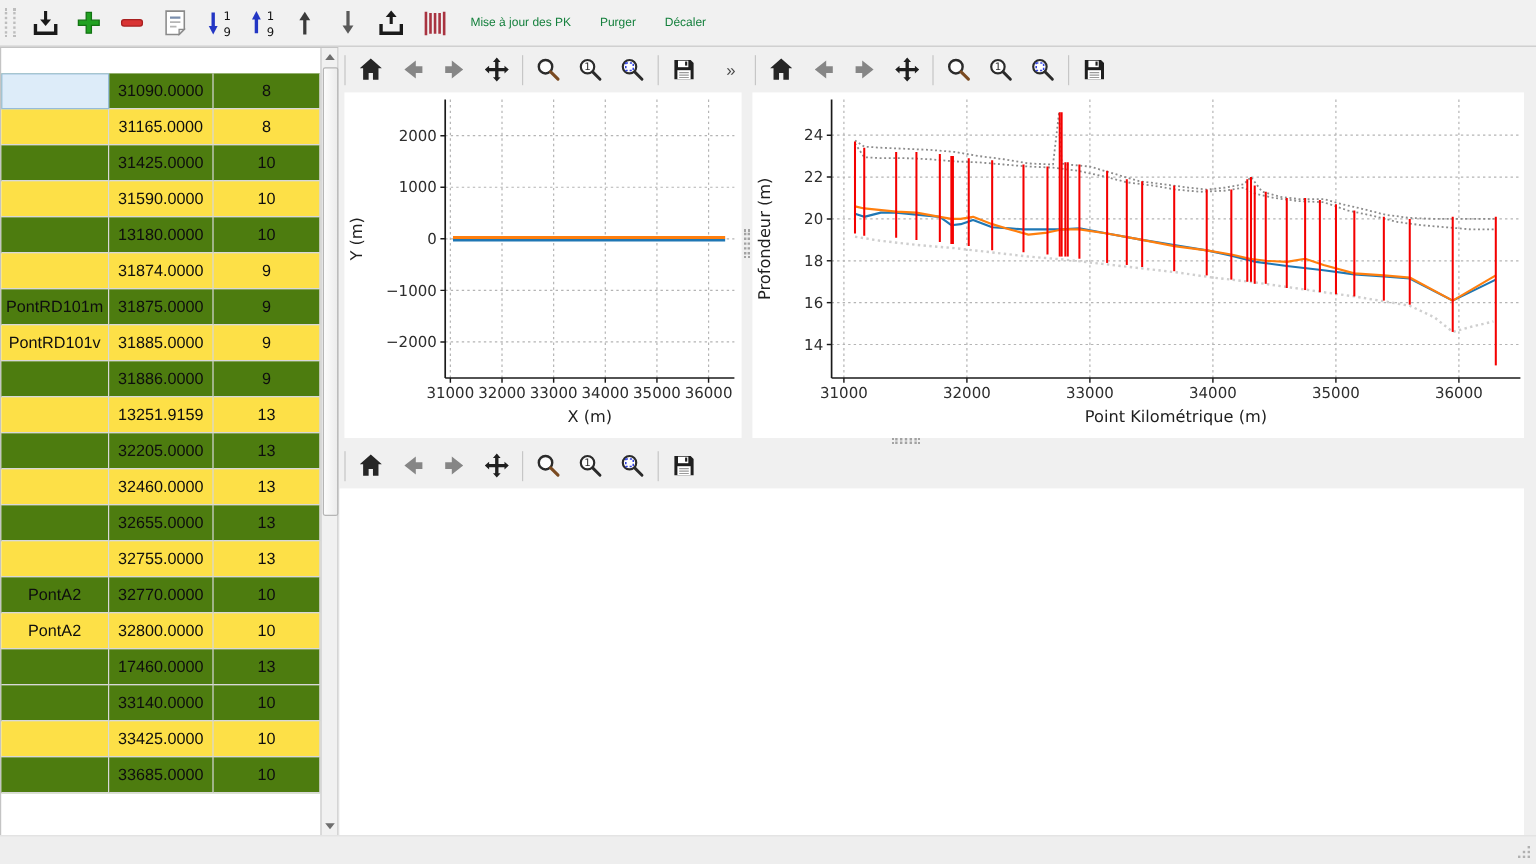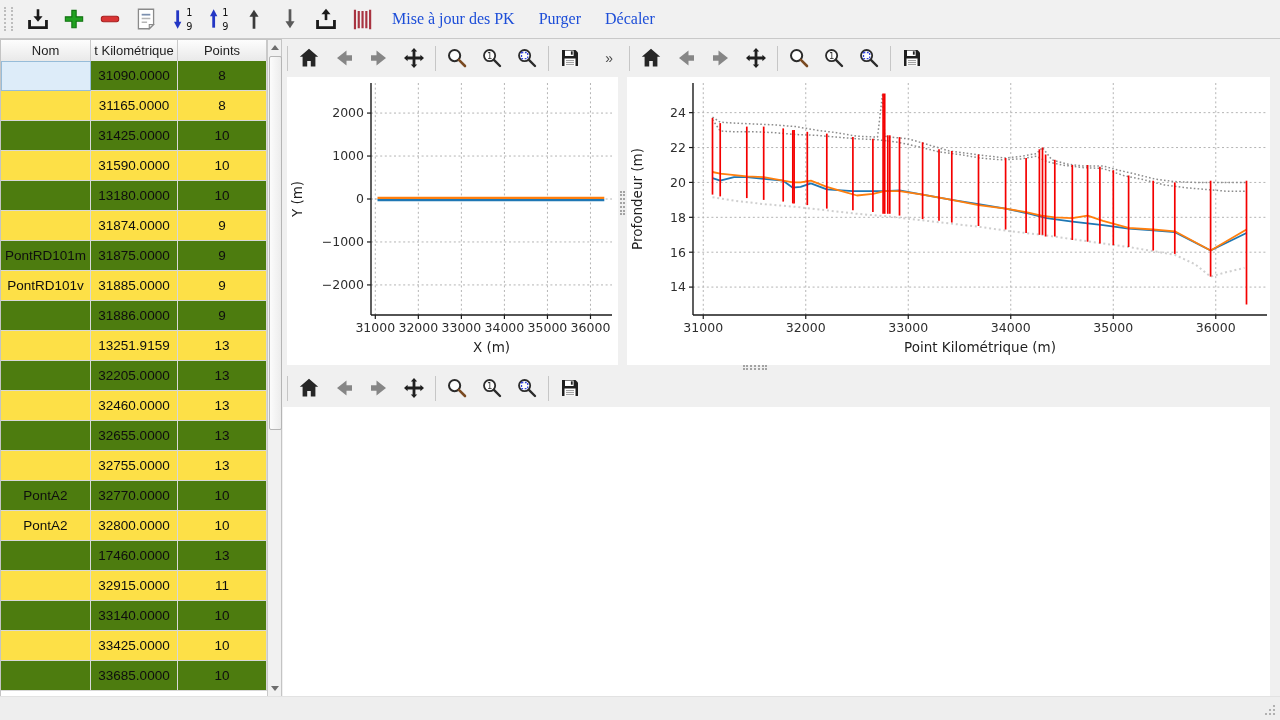--- a/index.html
+++ b/index.html
@@ -12,21 +12,21 @@
   
   .main-toolbar{
     position:absolute;left:0;top:0;width:1280px;height:39px;box-sizing:border-box;
     background:#f1f1f1;border-bottom:1px solid #c9c9c9;
     display:flex;align-items:center;padding-left:4px;gap:2px;
   }
   .tb-handle{width:5px;height:24px;border-left:2px dotted #bdbdbd;border-right:2px dotted #bdbdbd;margin:0 6px 0 0}
   .tb-btn{width:34px;height:32px;display:flex;align-items:center;justify-content:center;
     background:transparent;border:none;padding:0;cursor:pointer}
   .tb-text{background:transparent;border:none;cursor:pointer;
-    font-family:Liberation Serif, serif;font-size:16px;color:#1d4ed8;padding:6px 11px}
+    font-family:Liberation Sans, sans-serif;font-size:10px;color:#15803d;padding:6px 11px}
   
   .table-panel{
     position:absolute;left:0;top:39px;width:282px;height:658px;box-sizing:border-box;
     background:#fff;border:1px solid #c4c4c4;
   }
   .t-header{display:flex;height:21px;background:linear-gradient(#fdfdfd,#e9e9e9);
     border-bottom:1px solid #c4c4c4}
   .t-hcell{box-sizing:border-box;border-right:1px solid #c9c9c9;display:flex;align-items:center;
     justify-content:center;font-size:13px;color:#1d1d1d;overflow:hidden;white-space:nowrap}
   .c0{width:90px}.c1{width:87px}.c2{width:89px}
@@ -142,25 +142,20 @@
           </g>
         </svg>
       </button>
     </div>
   <button class="tb-text">Mise à jour des PK</button>
   <button class="tb-text">Purger</button>
   <button class="tb-text">Décaler</button>
 </div>
 
 <div class="table-panel">
-  <div class="t-header">
-    <div class="t-hcell c0">Nom</div>
-    <div class="t-hcell c1">t Kilométrique</div>
-    <div class="t-hcell c2">Points</div>
-  </div>
   <div class="t-body" id="tableBody">
       <div class="t-row">
         <div class="t-cell c0 sel"></div>
         <div class="t-cell c1">31090.0000</div>
         <div class="t-cell c2">8</div>
       </div>
       <div class="t-row alt">
         <div class="t-cell c0"></div>
         <div class="t-cell c1">31165.0000</div>
         <div class="t-cell c2">8</div>
@@ -232,25 +227,20 @@
       </div>
       <div class="t-row alt">
         <div class="t-cell c0">PontA2</div>
         <div class="t-cell c1">32800.0000</div>
         <div class="t-cell c2">10</div>
       </div>
       <div class="t-row">
         <div class="t-cell c0"></div>
         <div class="t-cell c1">17460.0000</div>
         <div class="t-cell c2">13</div>
-      </div>
-      <div class="t-row alt">
-        <div class="t-cell c0"></div>
-        <div class="t-cell c1">32915.0000</div>
-        <div class="t-cell c2">11</div>
       </div>
       <div class="t-row">
         <div class="t-cell c0"></div>
         <div class="t-cell c1">33140.0000</div>
         <div class="t-cell c2">10</div>
       </div>
       <div class="t-row alt">
         <div class="t-cell c0"></div>
         <div class="t-cell c1">33425.0000</div>
         <div class="t-cell c2">10</div>

